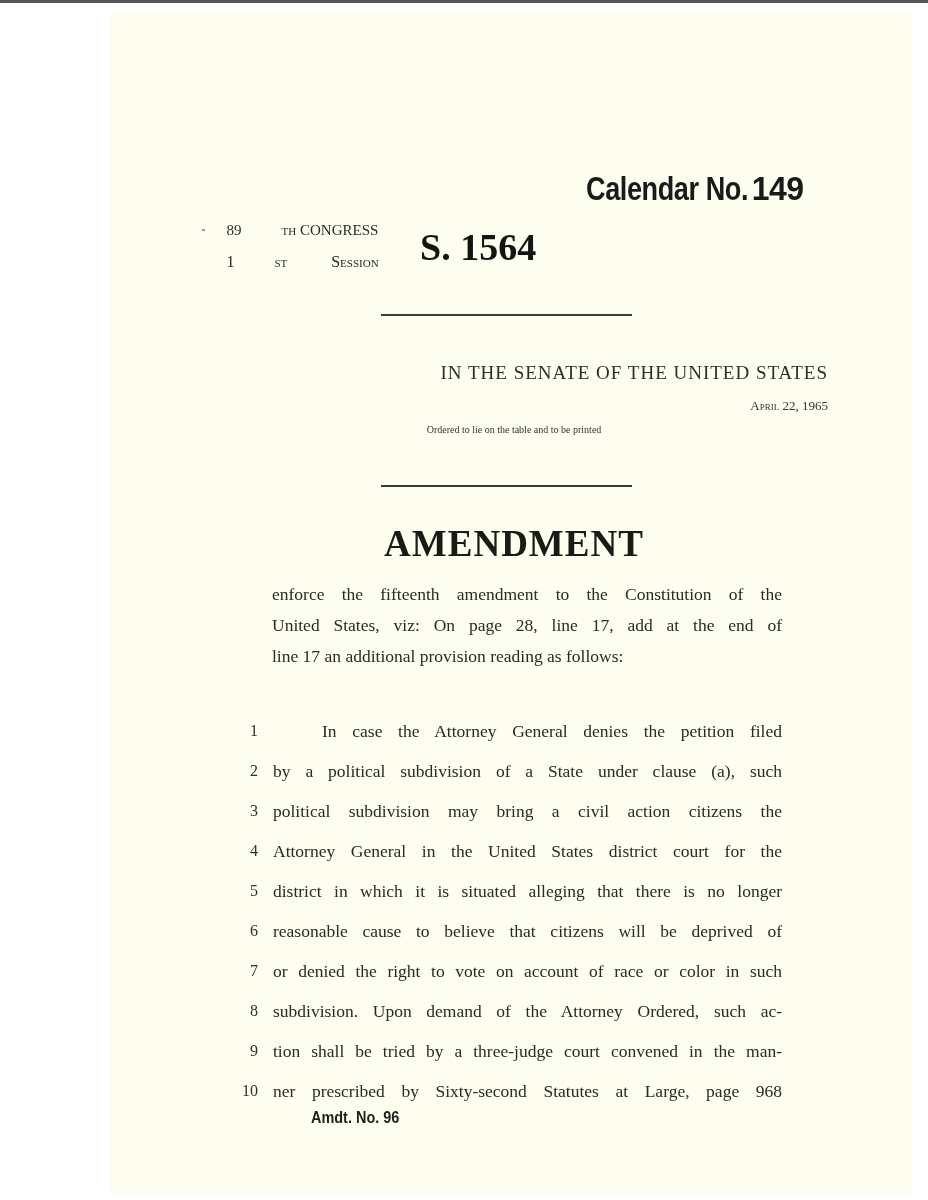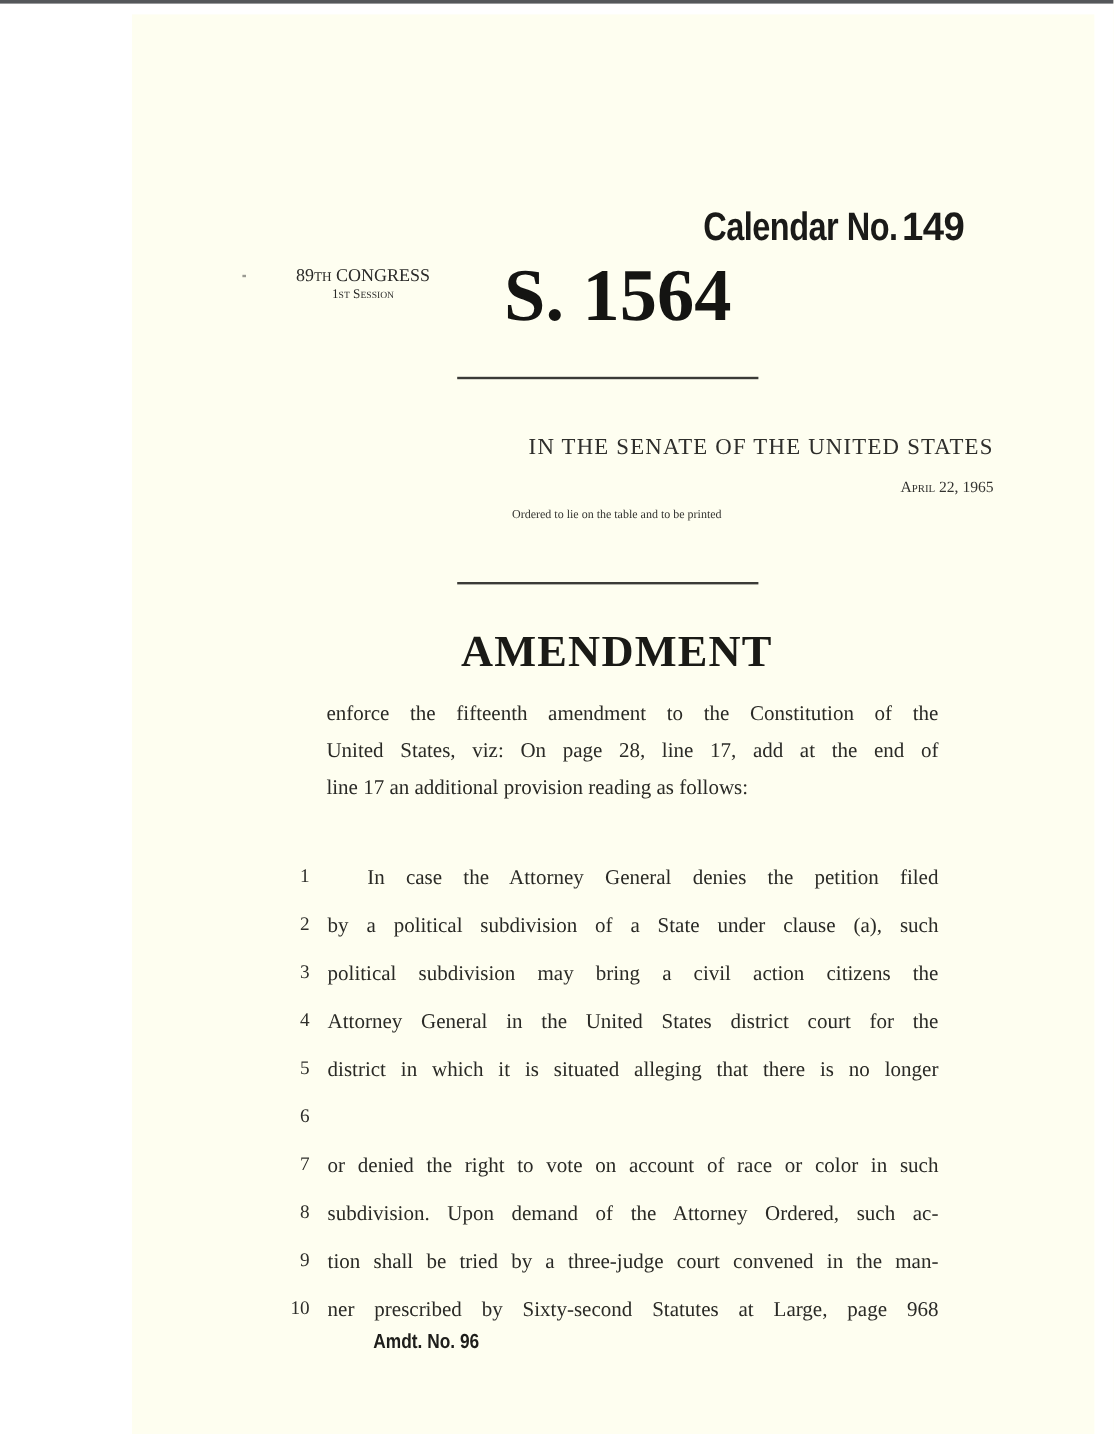--- a/index.html
+++ b/index.html
@@ -49,31 +49,31 @@
     .congress {
       left: 225px; top: 223px;
       width: 155px;
       text-align: center;
       font-family: "Liberation Serif", serif;
       font-size: 15px;
       line-height: 15px;
       color: #2a2a28;
     }
     .congress .smallcaps { font-variant: small-caps; }
-    .congress .sess { font-size: 11px; }
+    .congress .sess { font-size: 16px; margin-top: 16px; }
     .tick-mark {
       left: 202px; top: 229px;
       width: 3px; height: 2px;
       background: #9a9a92;
     }
     .bill-number {
       left: 420px; top: 212px;
       font-family: "Liberation Serif", serif;
       font-weight: bold;
-      font-size: 62px;
+      font-size: 38px;
       line-height: 70px;
       color: #141412;
       white-space: nowrap;
     }
     .rule {
       left: 381px; width: 251px; height: 2px;
       background: #3b3b37;
     }
     .rule-1 { top: 314px; }
     .rule-2 { top: 485px; }
@@ -121,21 +121,21 @@
     }
     .intro-line {
       height: 31px;
       line-height: 31px;
       white-space: nowrap;
       text-align: justify;
       text-align-last: justify;
     }
     .intro-line.indent { margin-left: 36px; }
     .intro-line.last { text-align-last: left; }
-    .smallcaps { font-variant: small-caps; }
+    .smallcaps { font-variant: small-caps; padding-left: 40px; }
 
     .body-lines {
       left: 230px; top: 716px;
       width: 552px;
       font-family: "Liberation Serif", serif;
       font-size: 17.5px;
       color: #2a2a26;
     }
     .bline {
       position: relative;
@@ -149,21 +149,21 @@
       font-size: 16px;
       color: #2f2f2b;
     }
     .bline .ltext {
       position: absolute;
       left: 43px; right: 0;
       white-space: nowrap;
       text-align: justify;
       text-align-last: justify;
     }
-    .bline .ltext.indent { left: 76px; }
+    .bline .ltext.indent { left: 92px; }
 
     .amdt-no {
       left: 311px; top: 1108px;
       font-family: "Liberation Sans", sans-serif;
       font-weight: bold;
       font-size: 17px;
       transform: scaleX(0.85);
       transform-origin: left top;
       color: #1e1e1b;
       white-space: nowrap;
@@ -221,20 +221,21 @@
   <div class="bline">
     <span class="lnum">4</span>
     <span class="ltext">Attorney General in the United States district court for the</span>
   </div>
   <div class="bline">
     <span class="lnum">5</span>
     <span class="ltext">district in which it is situated alleging that there is no longer</span>
   </div>
   <div class="bline">
     <span class="lnum">6</span>
+    <span class="ltext">reasonable cause to believe that citizens will be deprived of</span>
   </div>
   <div class="bline">
     <span class="lnum">7</span>
     <span class="ltext">or denied the right to vote on account of race or color in such</span>
   </div>
   <div class="bline">
     <span class="lnum">8</span>
     <span class="ltext">subdivision.  Upon demand of the Attorney Ordered, such ac-</span>
   </div>
   <div class="bline">

